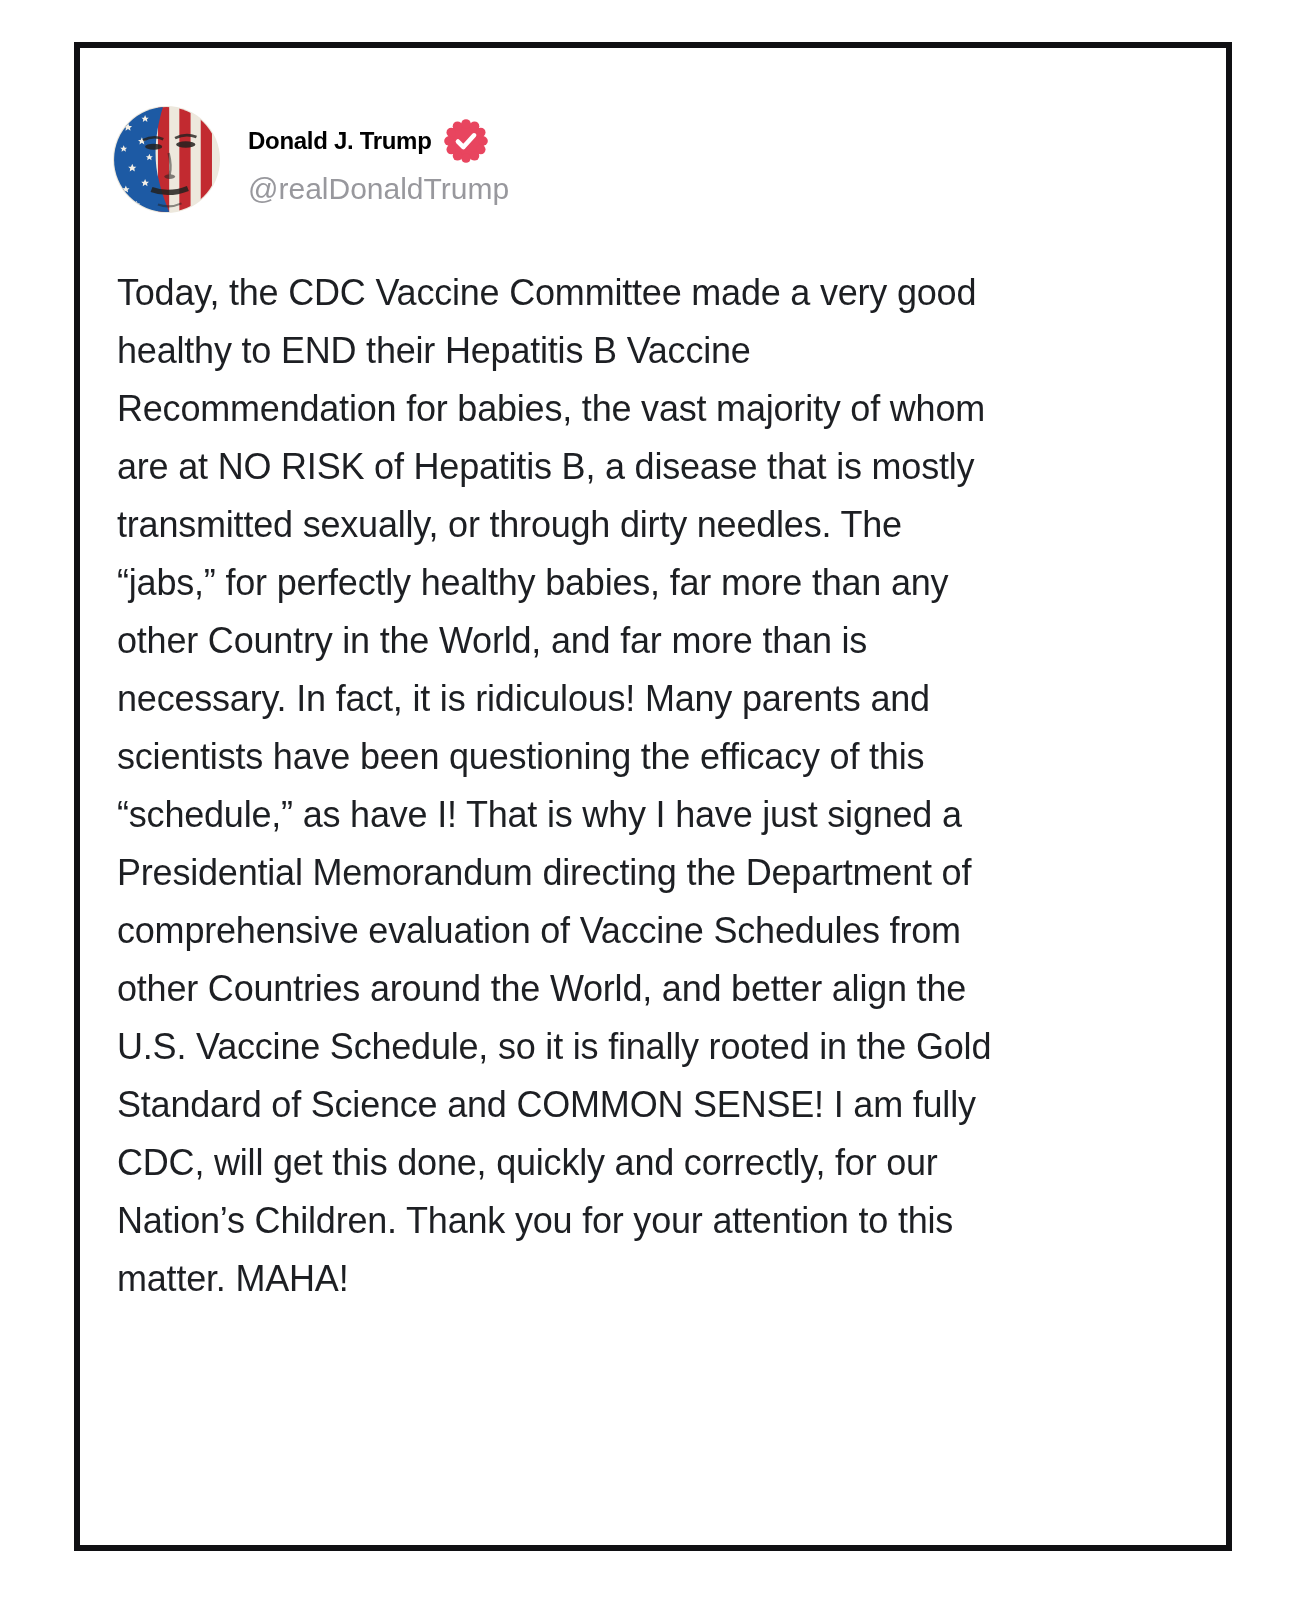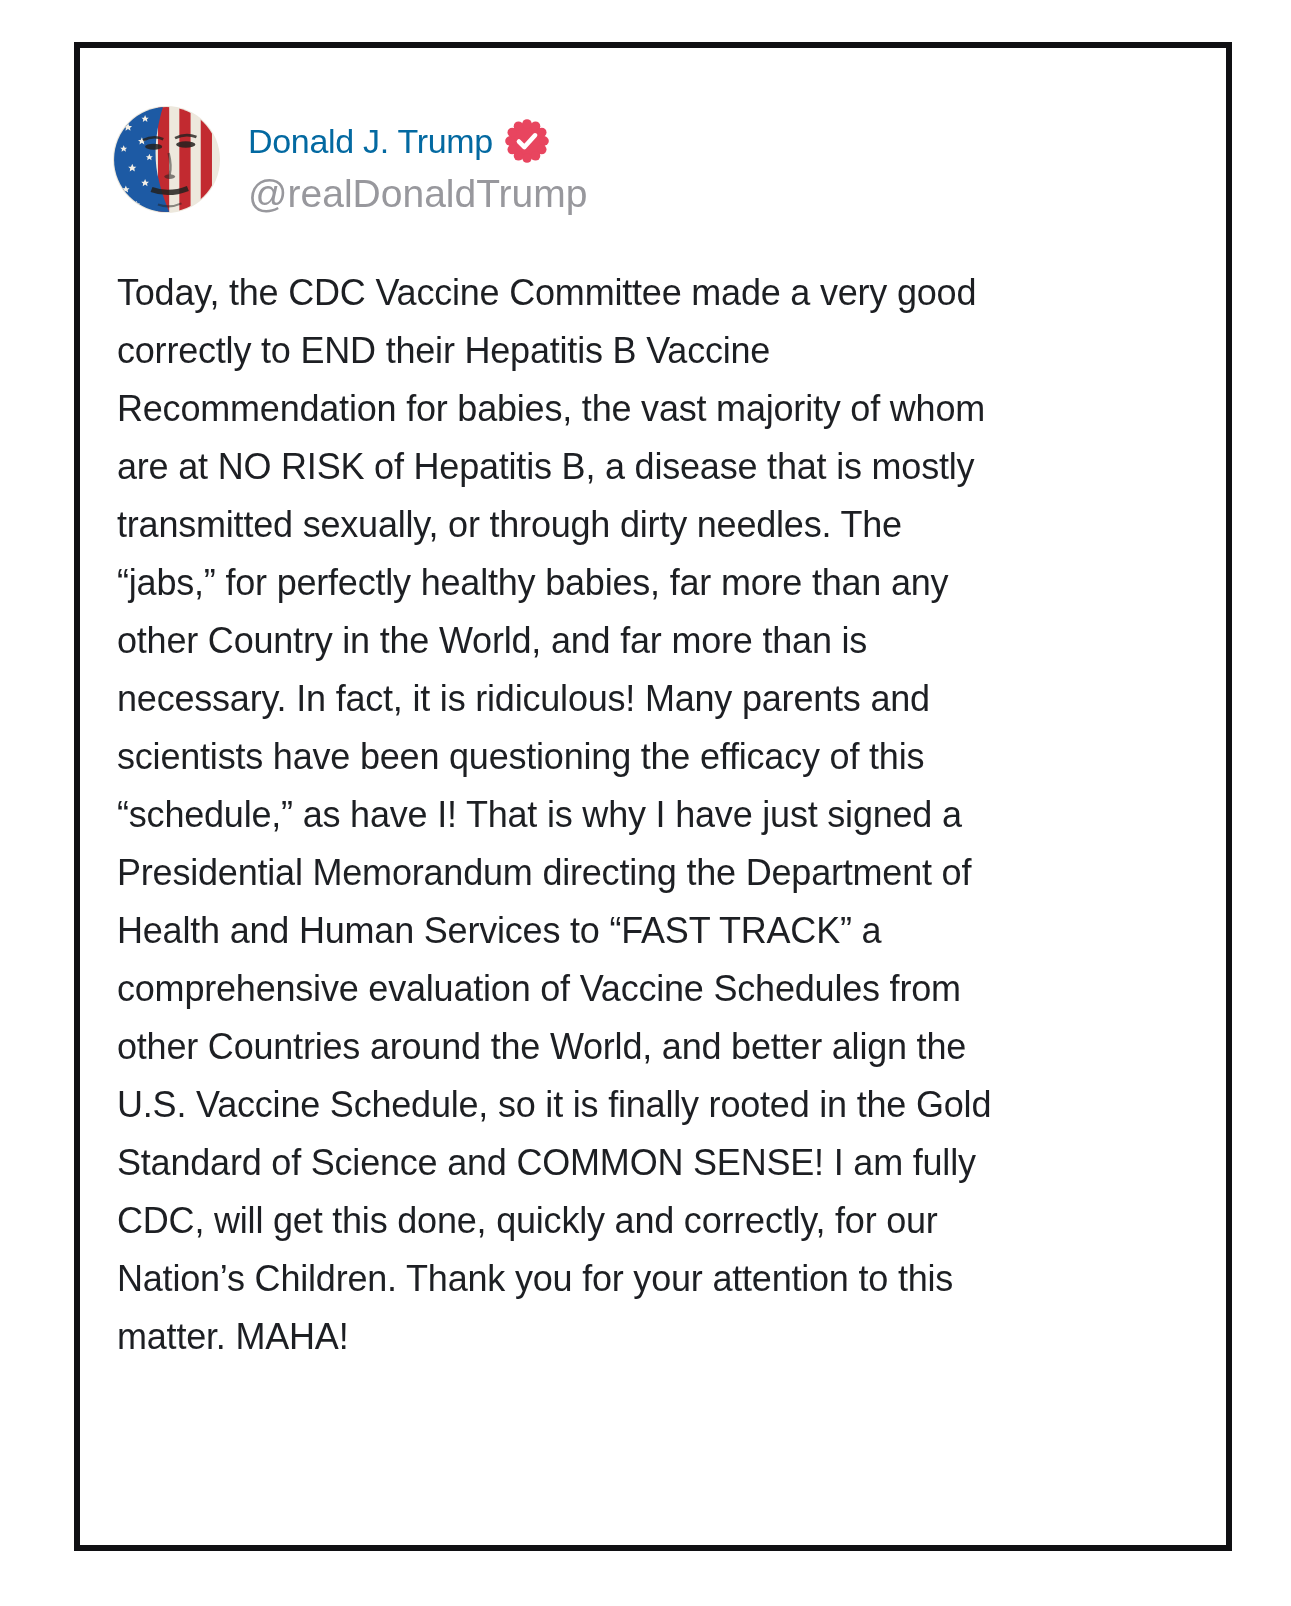--- a/index.html
+++ b/index.html
@@ -42,36 +42,36 @@
   .avatar svg { display: block; width: 100%; height: 100%; }
   .author-block {
     margin-left: 28px;
     padding-top: 13px;
   }
   .name-row {
     display: flex;
     align-items: center;
   }
   .author-name {
-    font-size: 34px;
-    font-weight: normal;
-    color: #0369a1;
+    font-size: 24px;
+    font-weight: bold;
+    color: #000000;
     letter-spacing: -0.3px;
     white-space: nowrap;
   }
   .badge {
     width: 44px;
     height: 44px;
     margin-left: 12px;
     display: inline-flex;
     flex: 0 0 auto;
   }
   .badge svg { display: block; width: 100%; height: 100%; }
   .author-handle {
-    font-size: 39px;
+    font-size: 30px;
     color: #98989d;
     margin-top: 9px;
     white-space: nowrap;
   }
   .post-body {
     position: absolute;
     left: 37px;
     top: 216px;
     font-size: 36px;
     line-height: 58px;
@@ -153,31 +153,30 @@
             <path d="M7.6 12.3 l3 3 l5.8 -6.4" stroke="#ffffff" stroke-width="2.5" fill="none" stroke-linecap="round" stroke-linejoin="round"></path>
           </svg>
         </span>
       </div>
       <div class="author-handle">@realDonaldTrump</div>
     </div>
   </header>
 
   <div class="post-body">
       <div class="body-line">Today, the CDC Vaccine Committee made a very good</div>
-      <div class="body-line">correctly to END their Hepatitis B Vaccine</div>
+      <div class="body-line">healthy to END their Hepatitis B Vaccine</div>
       <div class="body-line">Recommendation for babies, the vast majority of whom</div>
       <div class="body-line">are at NO RISK of Hepatitis B, a disease that is mostly</div>
       <div class="body-line">transmitted sexually, or through dirty needles. The</div>
       <div class="body-line">“jabs,” for perfectly healthy babies, far more than any</div>
       <div class="body-line">other Country in the World, and far more than is</div>
       <div class="body-line">necessary. In fact, it is ridiculous! Many parents and</div>
       <div class="body-line">scientists have been questioning the efficacy of this</div>
       <div class="body-line">“schedule,” as have I! That is why I have just signed a</div>
       <div class="body-line">Presidential Memorandum directing the Department of</div>
-      <div class="body-line">Health and Human Services to “FAST TRACK” a</div>
       <div class="body-line">comprehensive evaluation of Vaccine Schedules from</div>
       <div class="body-line">other Countries around the World, and better align the</div>
       <div class="body-line">U.S. Vaccine Schedule, so it is finally rooted in the Gold</div>
       <div class="body-line">Standard of Science and COMMON SENSE! I am fully</div>
       <div class="body-line">CDC, will get this done, quickly and correctly, for our</div>
       <div class="body-line">Nation’s Children. Thank you for your attention to this</div>
       <div class="body-line">matter. MAHA!</div>
     </div>
 
 </article>

